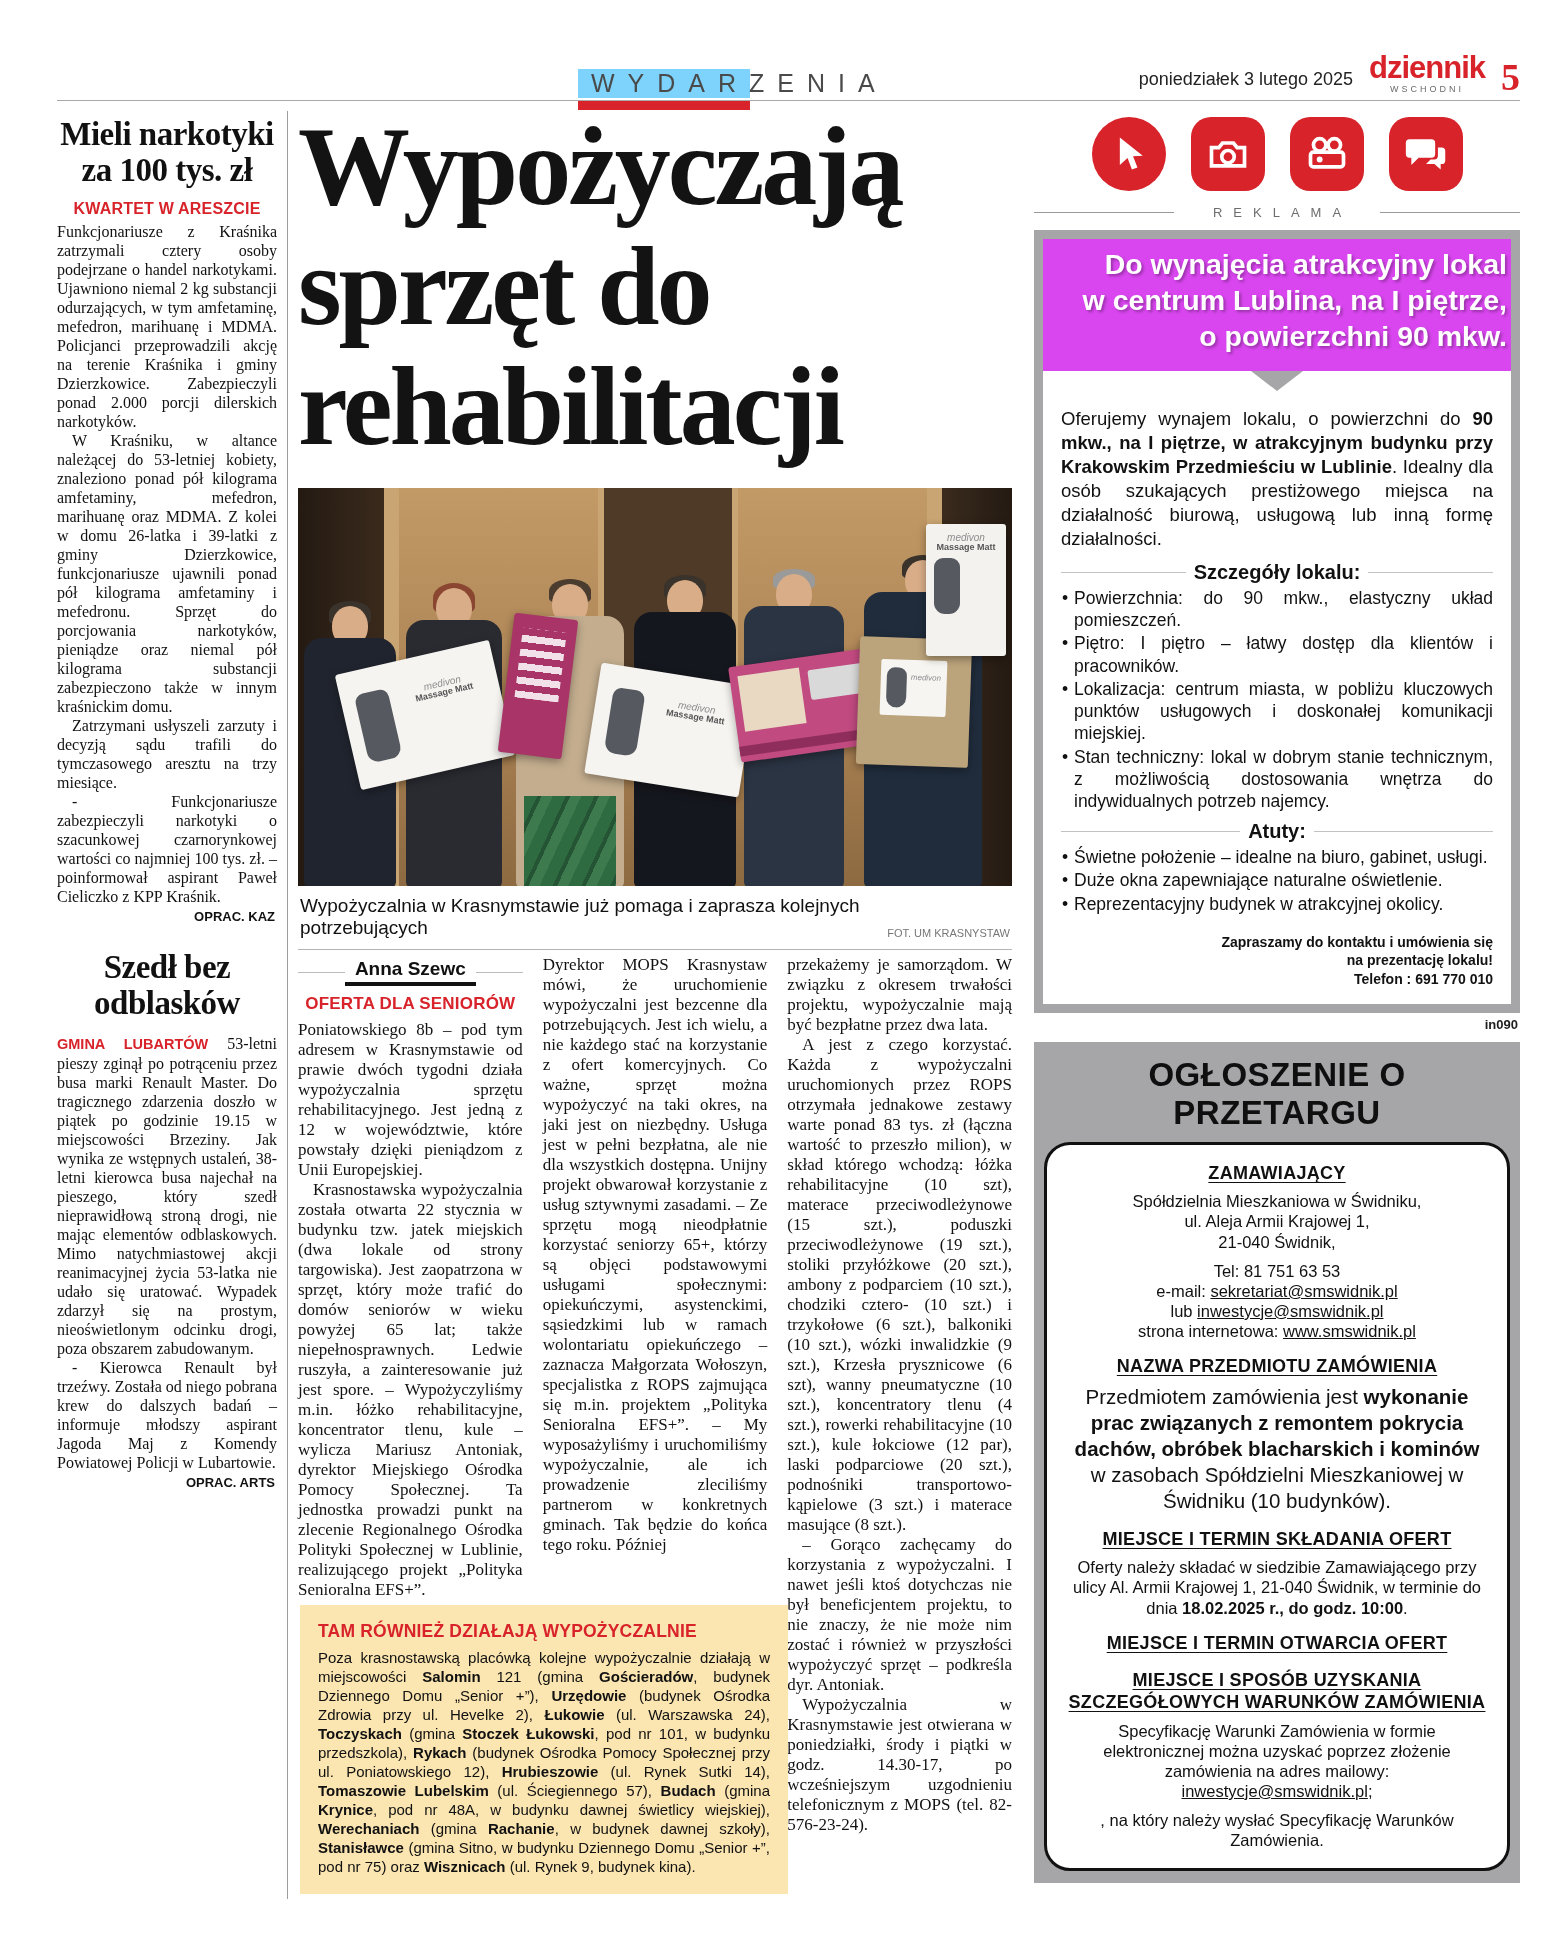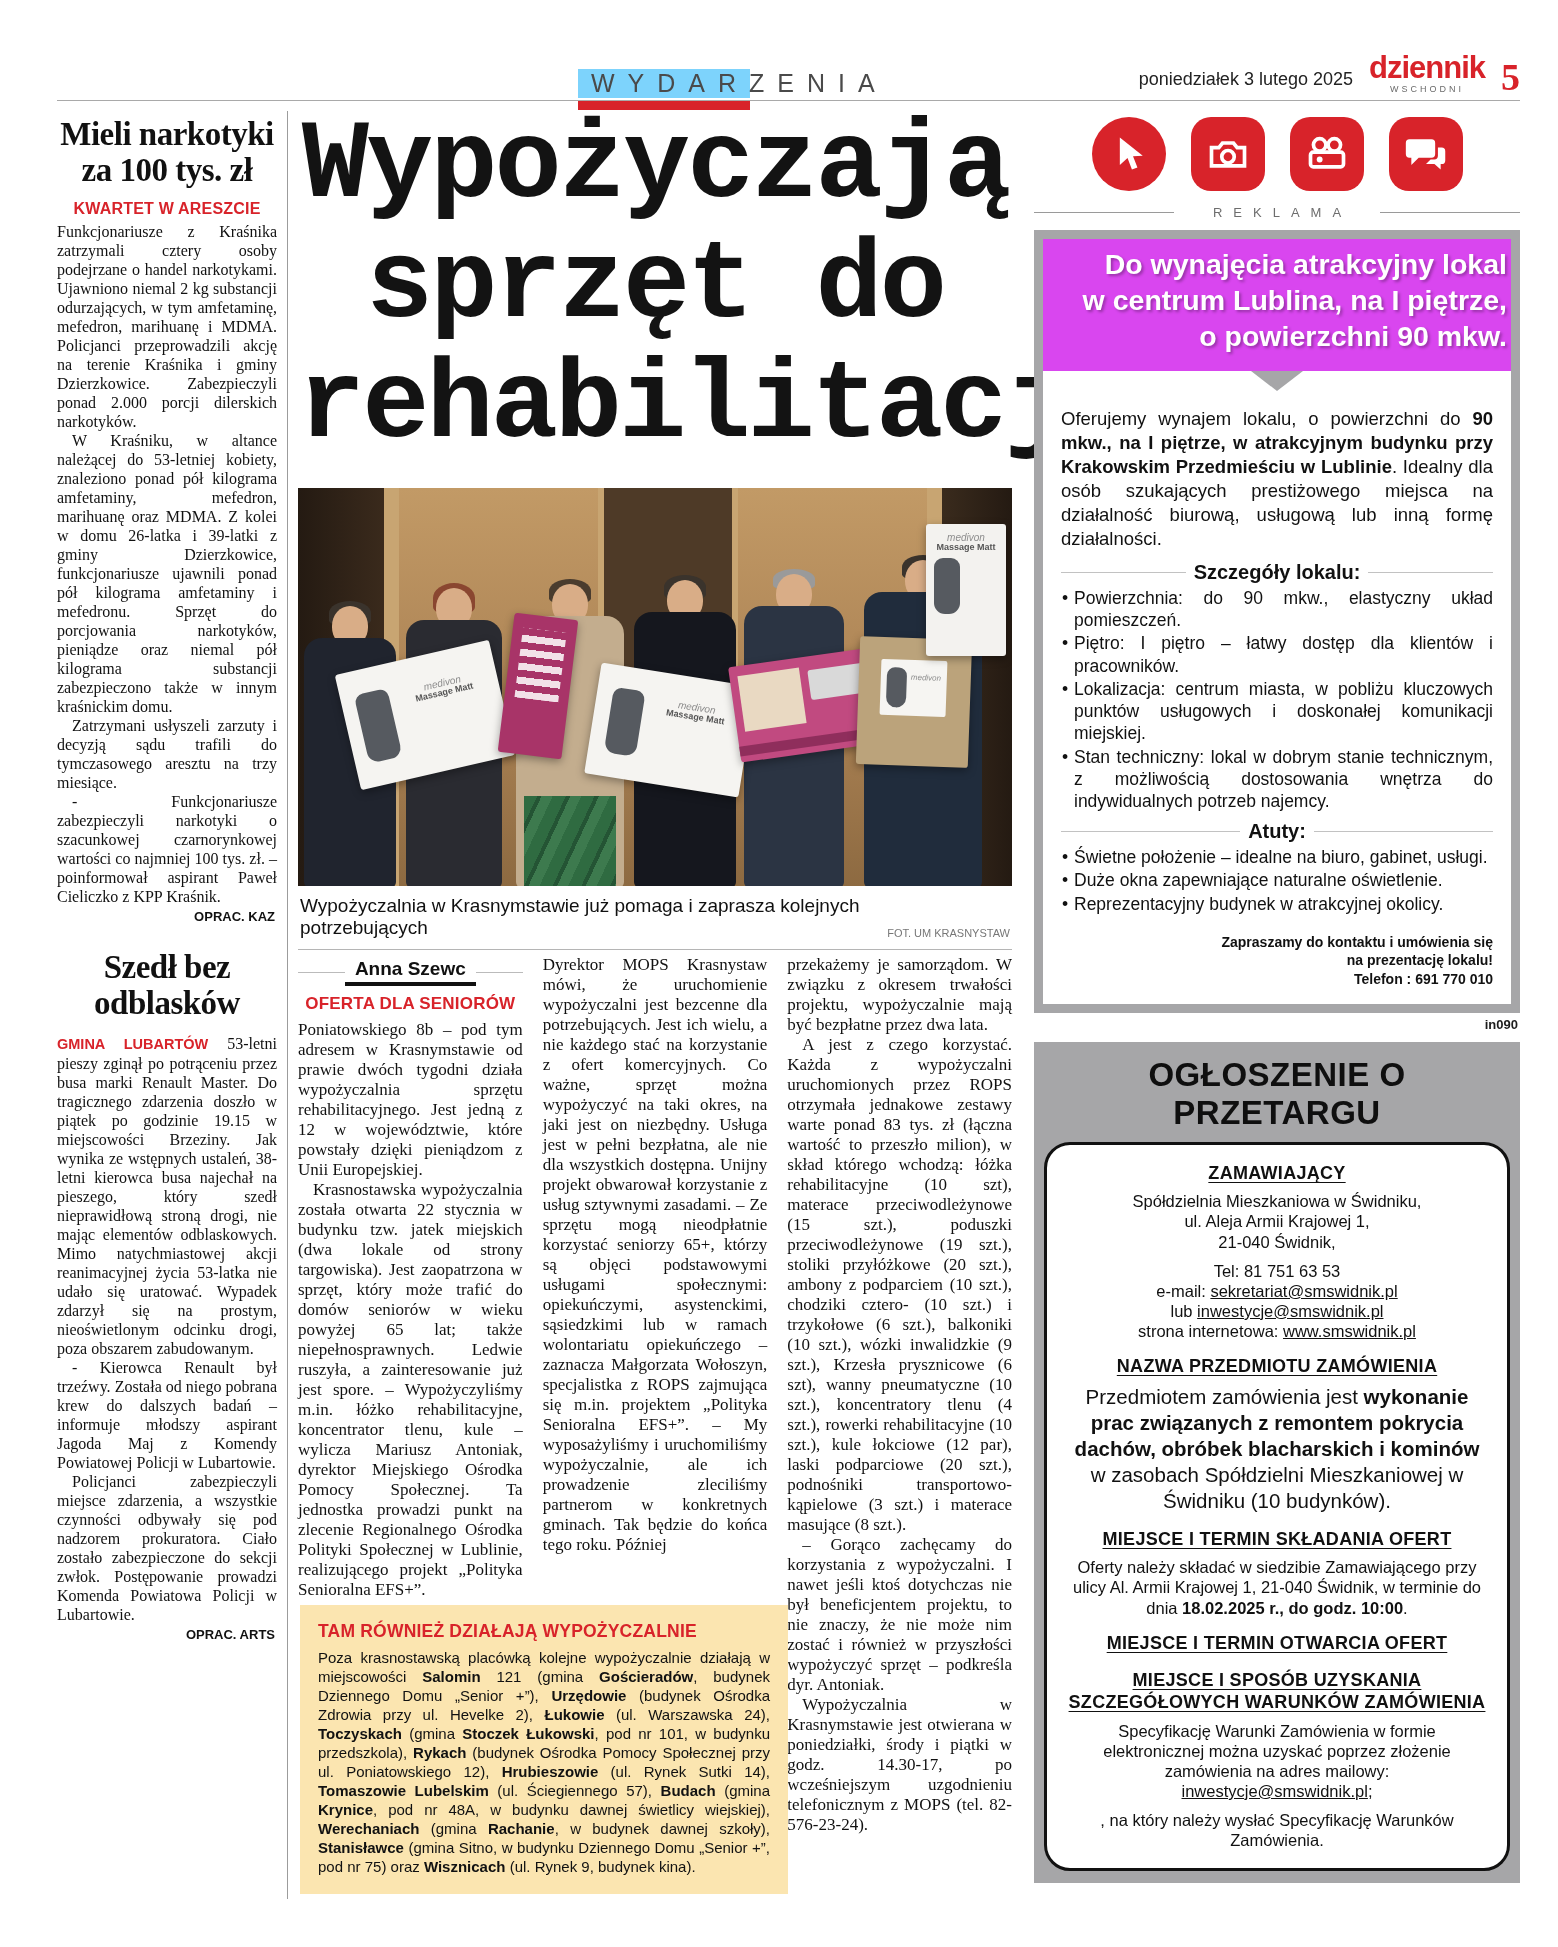--- a/index.html
+++ b/index.html
@@ -31,22 +31,22 @@
   .kicker{color:#d8232a;font-weight:bold;font-size:16px;text-align:center;margin:2px 0 4px;letter-spacing:.2px}
   .serif-body{font-family:"Liberation Serif",serif}
   .serif-body p{margin:0;text-align:justify;hyphens:auto}
   .serif-body p + p{text-indent:15px}
   .left-body{font-size:16px;line-height:19px}
   .inline-kicker{font-family:"Liberation Sans",sans-serif;font-weight:bold;color:#d8232a;font-size:14.5px}
   .sig{text-align:right;font-weight:bold;font-size:13px;margin:3px 2px 6px}
   .mt{margin-top:26px}
 
   
-  .headline{font-family:Liberation Mono, monospace;font-weight:700;font-size:112px;line-height:1.07;
-            letter-spacing:-3px;text-align:center;margin:6px 0 22px;color:#131313}
+  .headline{font-family:Liberation Serif, serif;font-weight:700;font-size:112px;line-height:1.07;
+            letter-spacing:-3px;text-align:left;margin:6px 0 22px;color:#131313}
   .photo{position:relative;width:714px;height:398px;overflow:hidden;margin:0;
          background:linear-gradient(180deg,#c29a66 0%,#ab8254 55%,#8d6a41 100%)}
   .caption-row{display:flex;justify-content:space-between;align-items:flex-end;
                border-bottom:1px solid #b5b5b5;padding:9px 2px 10px;margin-bottom:5px}
   .caption{font-size:19px;color:#111}
   .credit{font-size:11px;color:#777;white-space:nowrap;margin-left:12px}
   .article{display:grid;grid-template-columns:1fr 1fr 1fr;gap:0 20px;position:relative;min-height:970px;margin-top:2px}
   .main-body{font-size:17px;line-height:20px}
   .byline-row{display:flex;align-items:center;margin:4px 0 8px}
   .byline-row .bl{flex:1;height:1px;background:#bbb}
@@ -133,21 +133,20 @@
         <p>W Kraśniku, w altance należącej do 53-letniej kobiety, znaleziono ponad pół kilograma amfetaminy, mefedron, marihuanę oraz MDMA. Z kolei w domu 26-latka i 39-latki z gminy Dzierzkowice, funkcjonariusze ujawnili ponad pół kilograma amfetaminy i mefedronu. Sprzęt do porcjowania narkotyków, pieniądze oraz niemal pół kilograma substancji zabezpieczono także w innym kraśnickim domu.</p>
         <p>Zatrzymani usłyszeli zarzuty i decyzją sądu trafili do tymczasowego aresztu na trzy miesiące.</p>
         <p>- Funkcjonariusze zabezpieczyli narkotyki o szacunkowej czarnorynkowej wartości co najmniej 100 tys. zł. – poinformował aspirant Paweł Cieliczko z KPP Kraśnik.</p>
       </div>
     <div class="sig">OPRAC. KAZ</div>
 
     <h2 class="lh mt">Szedł bez odblasków</h2>
     <div class="serif-body left-body">
         <p><span class="inline-kicker">GMINA LUBARTÓW </span>53-letni pieszy zginął po potrąceniu przez busa marki Renault Master. Do tragicznego zdarzenia doszło w piątek po godzinie 19.15 w miejscowości Brzeziny. Jak wynika ze wstępnych ustaleń, 38-letni kierowca busa najechał na pieszego, który szedł nieprawidłową stroną drogi, nie mając elementów odblaskowych. Mimo natychmiastowej akcji reanimacyjnej życia 53-latka nie udało się uratować. Wypadek zdarzył się na prostym, nieoświetlonym odcinku drogi, poza obszarem zabudowanym.</p>
         <p>- Kierowca Renault był trzeźwy. Została od niego pobrana krew do dalszych badań – informuje młodszy aspirant Jagoda Maj z Komendy Powiatowej Policji w Lubartowie.</p>
-        <p>Policjanci zabezpieczyli miejsce zdarzenia, a wszystkie czynności odbywały się pod nadzorem prokuratora. Ciało zostało zabezpieczone do sekcji zwłok. Postępowanie prowadzi Komenda Powiatowa Policji w Lubartowie.</p>
       </div>
     <div class="sig">OPRAC. ARTS</div>
   </aside>
 
   <div class="vrule-cell">
       <div class="vrule"></div>
     </div>
 
   <section class="maincol">
     <h1 class="headline">

